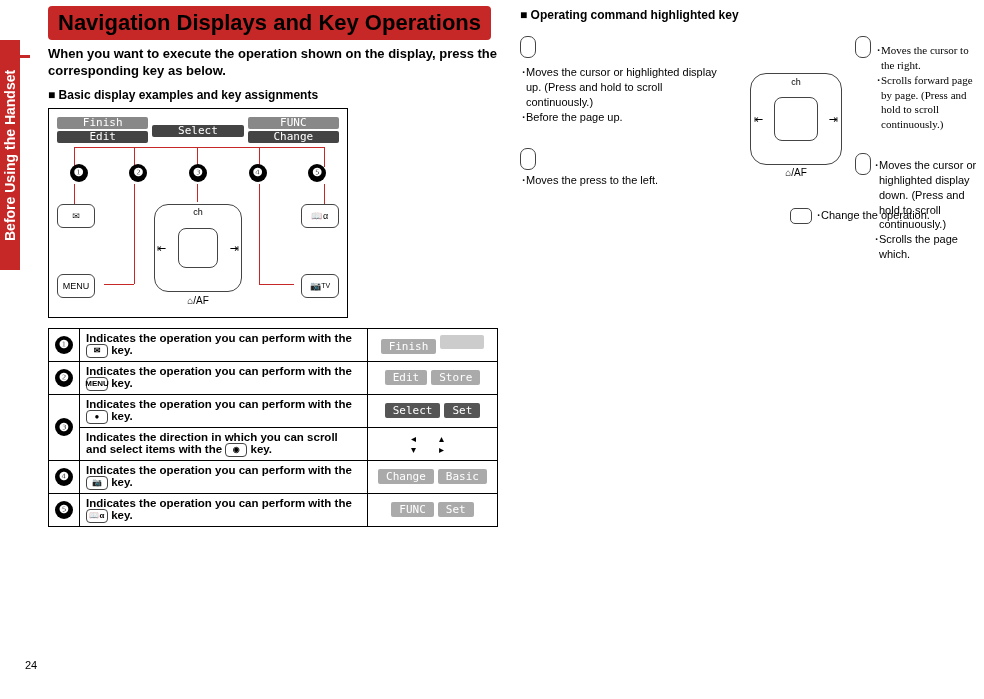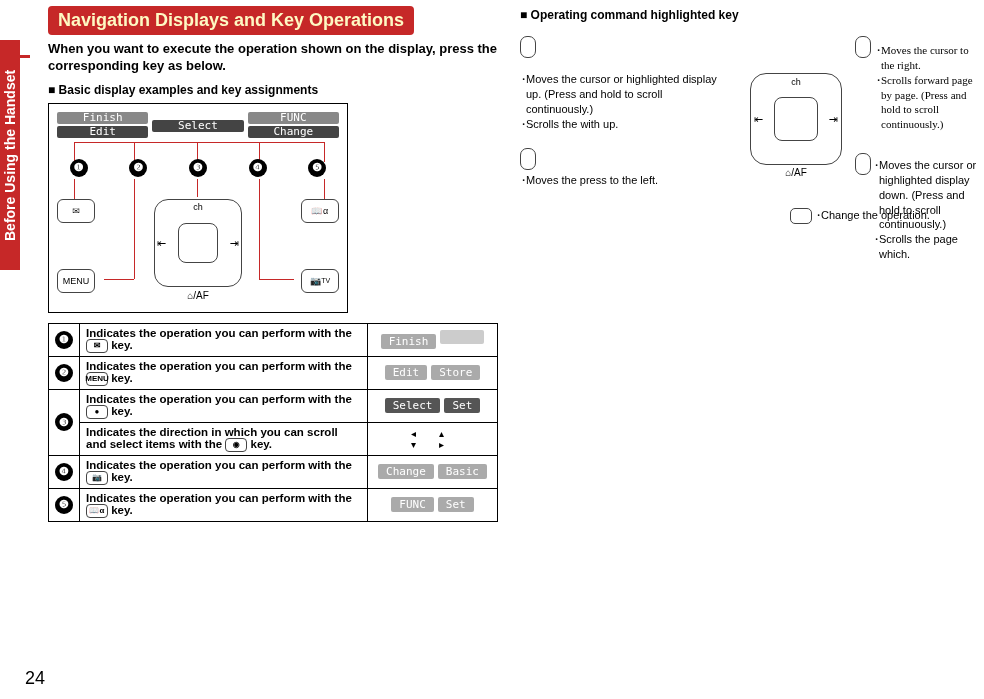--- a/index.html
+++ b/index.html
@@ -35,40 +35,40 @@
     position:absolute;
     left:0;
     top:55px;
     width:30px;
     height:3px;
     background:#c62828;
   }
   .page-num {
     position: absolute;
     left: 25px;
-    bottom: 10px;
-    font-size: 18px;
+    bottom: 28px;
+    font-size: 11px;
     text-align: center;
   }
   .left-col {
     position: absolute;
     left: 48px;
     top: 6px;
     width: 450px;
   }
   .right-col {
     position: absolute;
     left: 520px;
     top: 6px;
     width: 450px;
   }
   .title-bar {
     background: #c62828;
-    color: #fef9c3;
-    font-size: 18px;
+    color: #000000;
+    font-size: 22px;
     font-weight: bold;
     padding: 4px 10px;
     border-radius: 4px;
     margin-bottom: 6px;
     width:fit-content;
   }
   .intro { font-weight: bold; font-size:13px; margin:4px 0 8px; line-height:1.3;}
   .subhead { font-weight: bold; font-size:12px; margin:2px 0 6px;}
   .subhead::before{content:"■ "; color:#000;}
   
@@ -260,23 +260,23 @@
       <span style="position:absolute;right:4px;top:50%;transform:translateY(-50%);font-size:11px;">⇥</span>
       <span class="nav-label-under">⌂/AF</span>
     </div>
 
     <div class="tiny-key" style="left:0px;top:8px;"></div>
     <div class="tiny-key" style="left:0px;top:120px;"></div>
     <div class="tiny-key" style="left:335px;top:8px;"></div>
     <div class="tiny-key" style="left:335px;top:125px;"></div>
     <div class="tiny-key" style="left:270px;top:180px;width:22px;height:16px;border-radius:5px;"></div>
 
-    <div class="note-block notelist" style="left:0;top:44px;">
+    <div class="note-block notelist" style="left:0;top:37px;">
       <div>Moves the cursor or highlighted display up. (Press and hold to scroll continuously.)</div>
-      <div>Scrolls the with up.</div>
+      <div>Before the page up.</div>
     </div>
     <div class="note-block notelist" style="left:0;top:145px;">
       <div>Moves the press to the left.</div>
     </div>
     <div class="note-block notelist" style="left:355px;top:15px;width:100px;font-family:Liberation Serif, serif;">
       <div>Moves the cursor to the right.</div>
       <div>Scrolls forward page by page. (Press and hold to scroll continuously.)</div>
     </div>
     <div class="note-block notelist" style="left:353px;top:130px;width:110px;">
       <div>Moves the cursor or highlighted display down. (Press and hold to scroll continuously.)</div>

